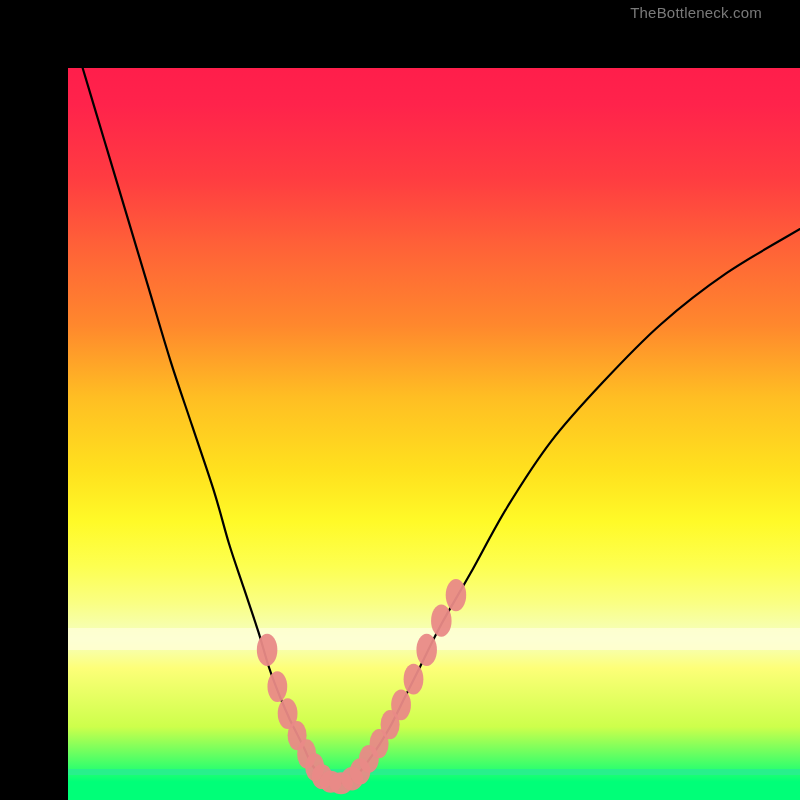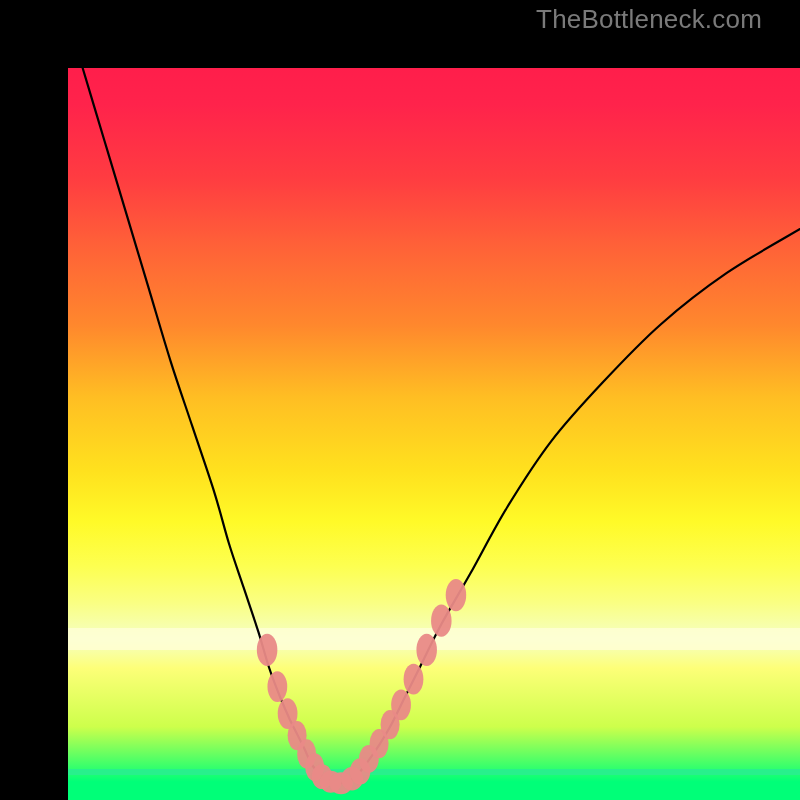--- a/index.html
+++ b/index.html
@@ -63,21 +63,21 @@
     top: 95.8%;
     height: 0.8%;
     background: rgb(40, 240, 140);
   }
   .watermark {
     position: absolute;
     top: 4px;
     right: 38px;
     color: #7a7a7a;
     font-family: Arial, Helvetica, sans-serif;
-    font-size: 26px;
+    font-size: 15px;
     letter-spacing: 0.2px;
     user-select: none;
   }
   svg.curves {
     position: absolute;
     inset: 0;
     width: 100%;
     height: 100%;
   }
 </style>

